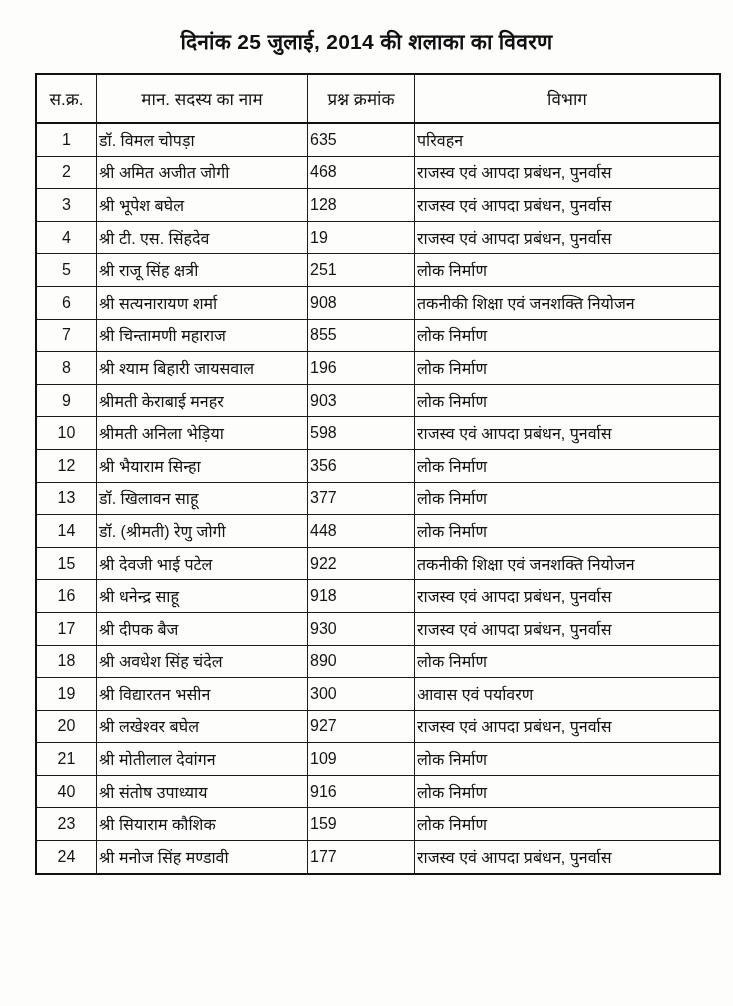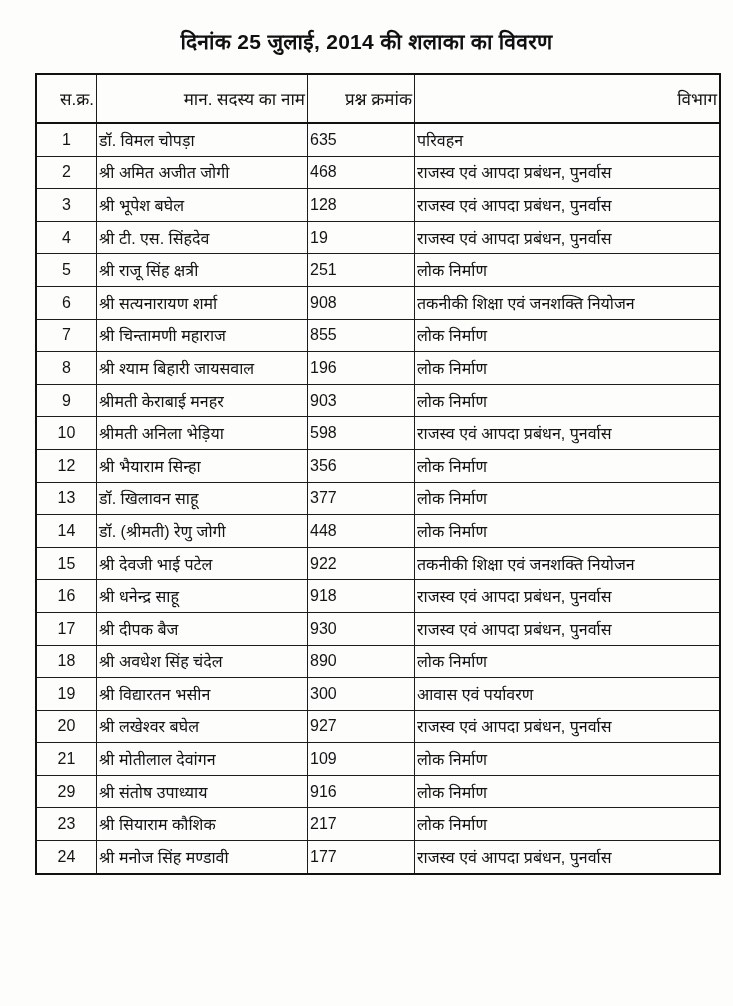--- a/index.html
+++ b/index.html
@@ -41,21 +41,21 @@
   .data-table {
     border: 2px solid #111;
   }
   .data-table thead tr {
     border-bottom: 2px solid #111;
   }
   .data-table th {
     height: 47px;
     font-weight: normal;
     font-size: 17px;
-    text-align: right;
+    text-align: center;
     vertical-align: middle;
     padding: 0 2px;
   }
   .data-table td {
     height: 31.6px;
     font-size: 16px;
     vertical-align: middle;
     padding: 0 2px;
     white-space: nowrap;
     overflow: hidden;
@@ -199,29 +199,29 @@
           <td class="c-qno">927</td>
           <td class="c-dept">राजस्व एवं आपदा प्रबंधन, पुनर्वास</td>
         </tr>
         <tr>
           <td class="c-sno">21</td>
           <td class="c-name">श्री मोतीलाल देवांगन</td>
           <td class="c-qno">109</td>
           <td class="c-dept">लोक निर्माण</td>
         </tr>
         <tr>
-          <td class="c-sno">29</td>
+          <td class="c-sno">40</td>
           <td class="c-name">श्री संतोष उपाध्याय</td>
           <td class="c-qno">916</td>
           <td class="c-dept">लोक निर्माण</td>
         </tr>
         <tr>
           <td class="c-sno">23</td>
           <td class="c-name">श्री सियाराम कौशिक</td>
-          <td class="c-qno">217</td>
+          <td class="c-qno">159</td>
           <td class="c-dept">लोक निर्माण</td>
         </tr>
         <tr>
           <td class="c-sno">24</td>
           <td class="c-name">श्री मनोज सिंह मण्डावी</td>
           <td class="c-qno">177</td>
           <td class="c-dept">राजस्व एवं आपदा प्रबंधन, पुनर्वास</td>
         </tr>
       </tbody>
   </table>

